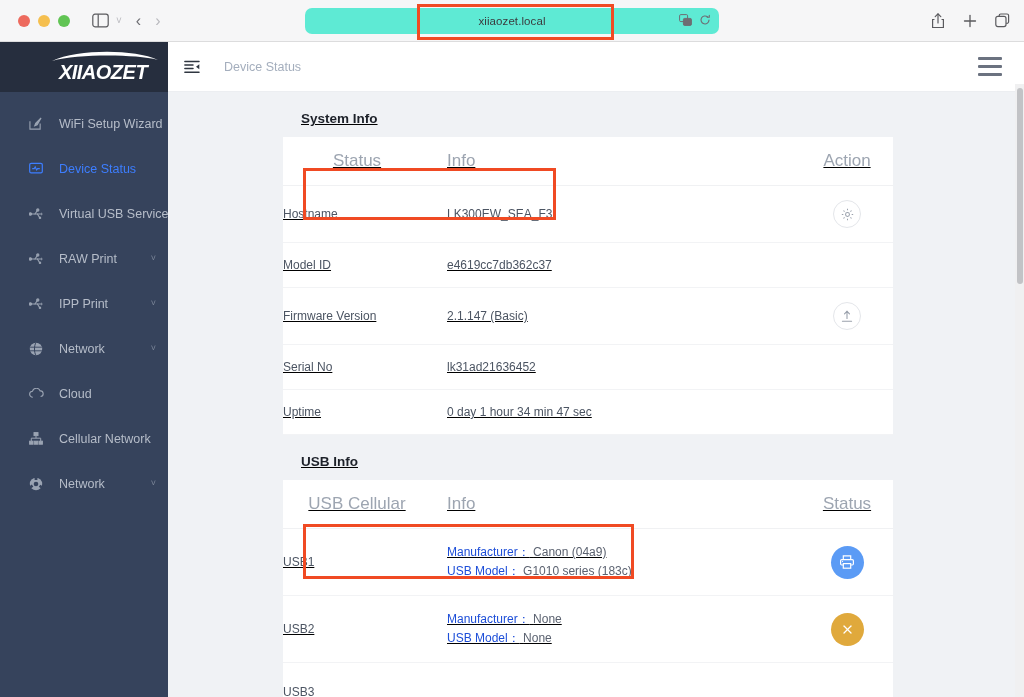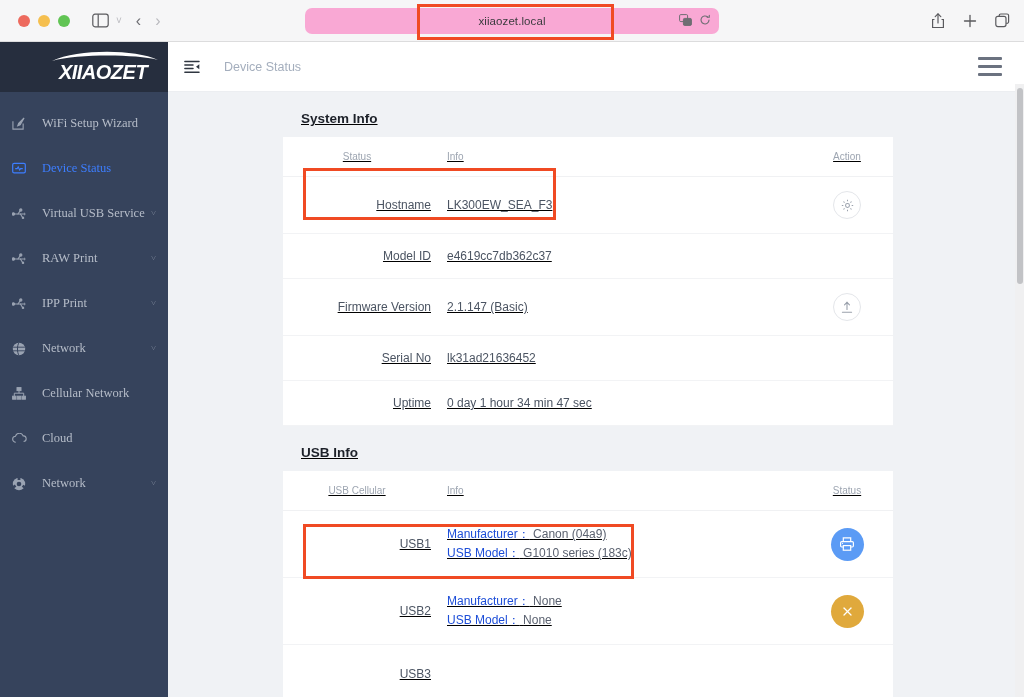--- a/index.html
+++ b/index.html
@@ -30,21 +30,21 @@
   }
   .sidebar-toggle-group { display: flex; align-items: center; margin-left: 22px; gap: 2px; }
   .nav-arrows { display: flex; align-items: center; margin-left: 14px; gap: 14px; }
   .chev { font-size: 16px; color: #6e6e73; line-height: 1; }
   .chev.dim { color: #b9b9be; }
 
   .addressbar-wrap {
     position: absolute; left: 50%; transform: translateX(-50%);
     width: 414px; height: 26px;
     display: flex; align-items: center; justify-content: center;
-    background: #f9a8d4;
+    background: #5eead4;
     border-radius: 7px;
   }
   .addressbar-text {
     font-size: 11.5px; color: #3b3b3e; letter-spacing: .1px;
   }
   .addr-right-icons {
     position: absolute; right: 8px; top: 50%; transform: translateY(-50%);
     display: flex; align-items: center; gap: 7px;
   }
 
@@ -69,23 +69,23 @@
     display: flex; flex-direction: column;
   }
   .logo-box {
     height: 50px; background: #262e3e;
     display: flex; align-items: center; justify-content: flex-end;
   }
   .logo-svg { display: block; }
   .nav { padding-top: 9px; }
   .nav-item {
     height: 45px; display: flex; align-items: center;
-    padding-left: 12px; padding-right: 12px;
+    padding-left: 29px; padding-right: 12px;
     color: #b6bdc9; font-size: 12.5px;
-    cursor: pointer; position: relative; font-family: Liberation Serif, serif;
+    cursor: pointer; position: relative;
   }
   .nav-item .nav-ico {
     width: 20px; min-width: 20px; display: flex; align-items: center; justify-content: flex-start;
     color: #9aa3b2;
   }
   .nav-item .nav-label { margin-left: 10px; white-space: nowrap; }
   .nav-item.active { color: #3d7eff; }
   .nav-item.active .nav-ico { color: #3d7eff; }
   .nav-caret {
     margin-left: auto; color: #7c8699; font-size: 9px; line-height: 1;
@@ -115,29 +115,29 @@
   }
   .section { margin-left: 115px; width: 610px; text-decoration: underline; }
   .section-title {
     font-size: 13.5px; font-weight: bold; color: #1d2129;
     padding: 19px 0 11px 18px;
   }
   .card { background: #ffffff; width: 610px; }
 
   table.tbl { width: 100%; border-collapse: collapse; }
   table.tbl th {
-    font-size: 10px; font-weight: normal; color: #9da5b1;
+    font-size: 17px; font-weight: normal; color: #9da5b1;
     text-align: center; padding: 14px 0; border-bottom: 1px solid #f0f1f3;
   }
   table.tbl td {
     font-size: 12px; color: #4b5462;
     padding: 14px 0; border-bottom: 1px solid #f2f3f5;
     vertical-align: middle;
   }
-  .col-key   { width: 148px; text-align: right; }
+  .col-key   { width: 148px; text-align: left; }
   .col-info  { width: 370px; text-align: left; padding-left: 16px !important; }
   .col-act   { width: 92px; text-align: center; }
   th.col-info { text-align: left !important; padding-left: 16px; }
 
   .row-sys td { height: 45px; }
   .row-usb td { height: 58px; }
 
   .kv-line { line-height: 19px; font-size: 12px; color: #5b6270; }
   .kv-label { color: #1d4ed8; }
 
@@ -320,38 +320,38 @@
             <path d="M7 0.8c-2 2-2 10.4 0 12.4" fill="none" stroke="#36435c" stroke-width="1"></path>
             <path d="M1.1 5.2h11.8M1.1 8.8h11.8" stroke="#36435c" stroke-width="0.9" fill="none"></path>
           </svg>
         </span>
         <span class="nav-label">Network</span>
         <span class="nav-caret">˅</span>
       </div>
 
       <div class="nav-item">
         <span class="nav-ico">
+          <svg width="15" height="11" viewBox="0 0 15 11" fill="none" stroke="currentColor" stroke-width="1.1">
+            <path d="M3.8 9.2a3 3 0 0 1-.3-6 4 4 0 0 1 7.6-.3 2.8 2.8 0 0 1 .5 5.6"></path>
+          </svg>
+        </span>
+        <span class="nav-label">Cloud</span>
+      </div>
+
+      <div class="nav-item">
+        <span class="nav-ico">
           <svg width="14" height="13" viewBox="0 0 14 13" fill="none" stroke="currentColor" stroke-width="1">
             <rect x="5" y="0.6" width="4" height="3" fill="currentColor"></rect>
             <rect x="0.6" y="9.2" width="3.4" height="3" fill="currentColor"></rect>
             <rect x="5.3" y="9.2" width="3.4" height="3" fill="currentColor"></rect>
             <rect x="10" y="9.2" width="3.4" height="3" fill="currentColor"></rect>
             <path d="M7 3.6v2.6M2.3 9.2V6.2h9.4v3"></path>
           </svg>
         </span>
         <span class="nav-label">Cellular Network</span>
-      </div>
-
-      <div class="nav-item">
-        <span class="nav-ico">
-          <svg width="15" height="11" viewBox="0 0 15 11" fill="none" stroke="currentColor" stroke-width="1.1">
-            <path d="M3.8 9.2a3 3 0 0 1-.3-6 4 4 0 0 1 7.6-.3 2.8 2.8 0 0 1 .5 5.6"></path>
-          </svg>
-        </span>
-        <span class="nav-label">Cloud</span>
       </div>
 
       <div class="nav-item">
         <span class="nav-ico">
           <svg width="14" height="14" viewBox="0 0 14 14">
             <circle cx="7" cy="7" r="6.2" fill="currentColor"></circle>
             <circle cx="7" cy="7" r="2.3" fill="#36435c"></circle>
             <rect x="5.6" y="-0.4" width="2.8" height="3.4" fill="#36435c"></rect>
             <rect x="10.4" y="8.4" width="3.6" height="2.6" fill="#36435c" transform="rotate(35 12 9.5)"></rect>
             <rect x="0.2" y="8.4" width="3.6" height="2.6" fill="#36435c" transform="rotate(-35 2 9.5)"></rect>

